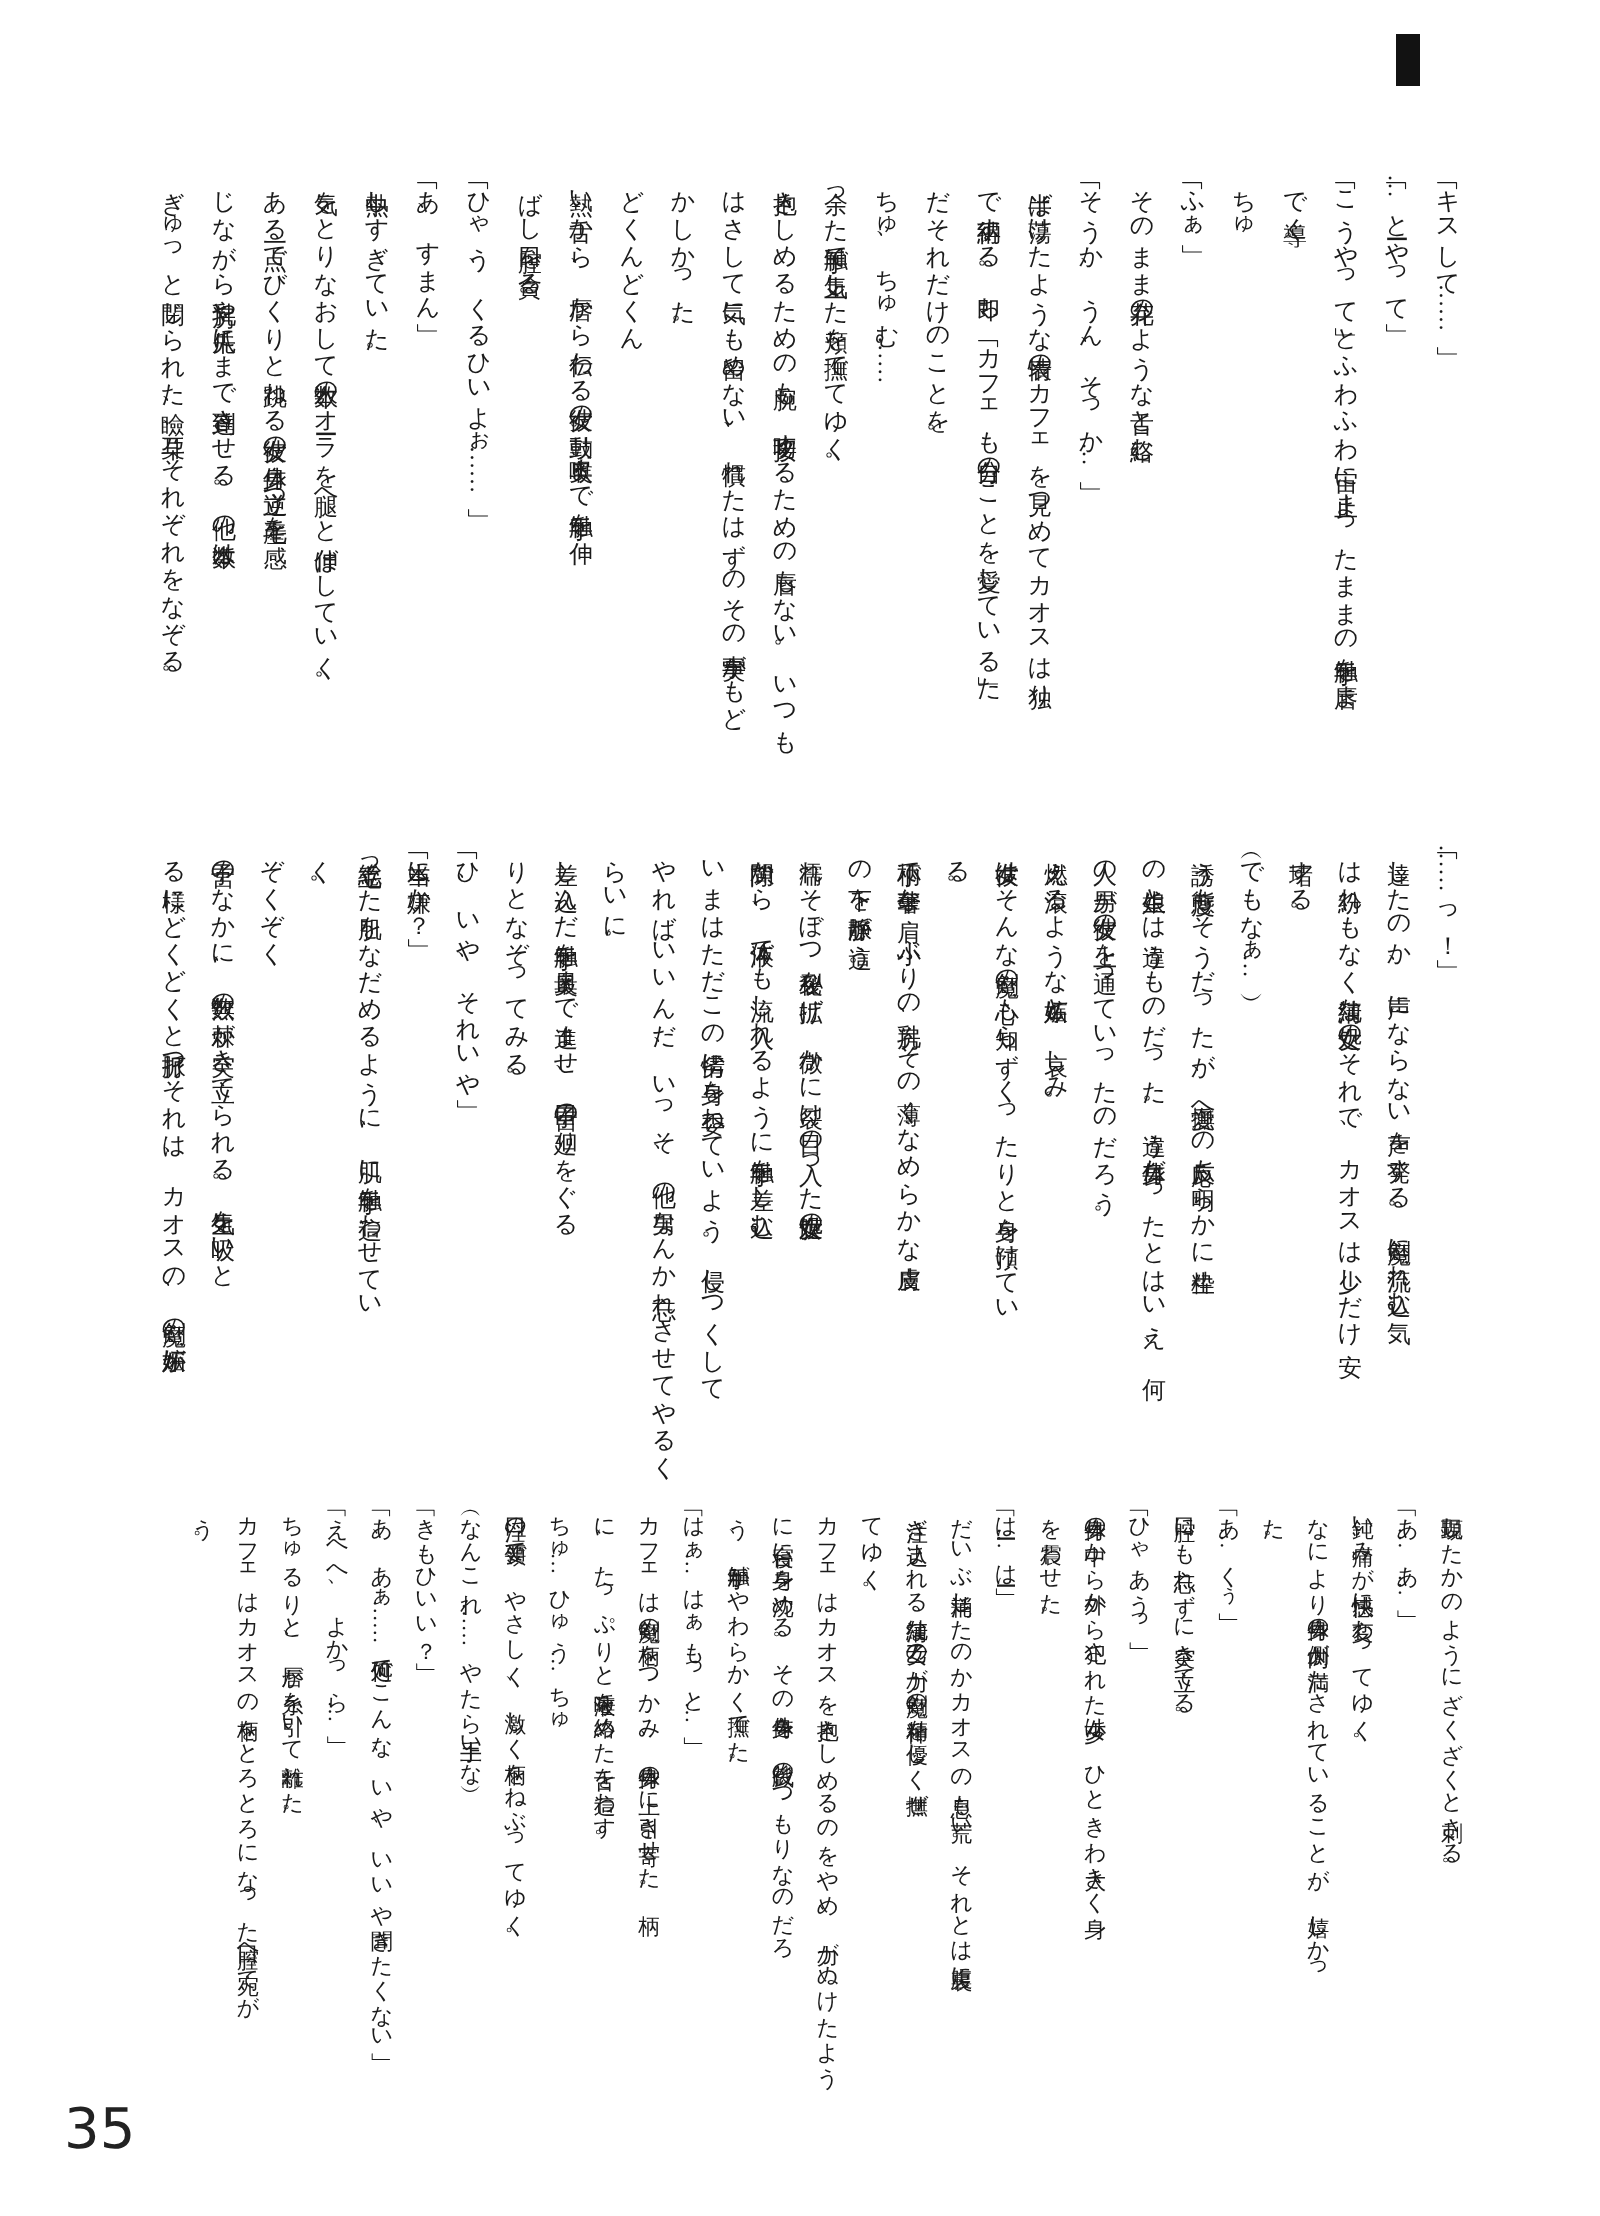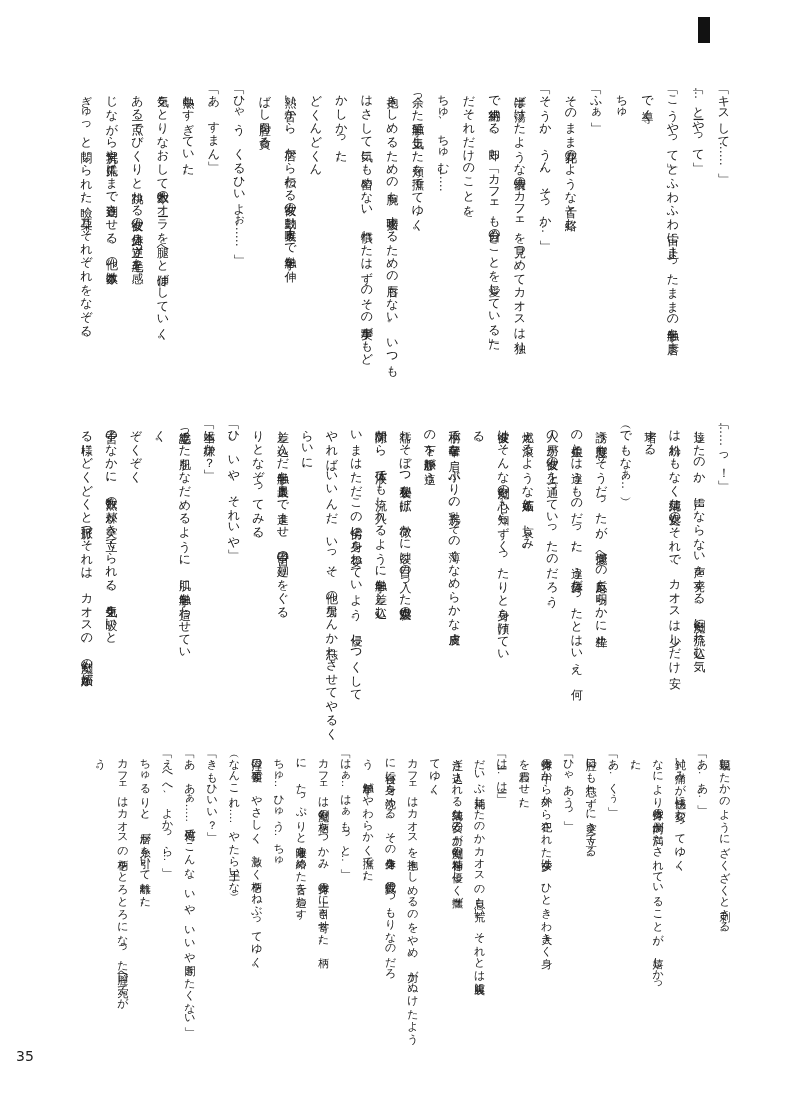--- a/index.html
+++ b/index.html
@@ -41,23 +41,23 @@
   .band-1 .tline { line-height: 25.5px; }
   .band-2 .tline { line-height: 24.5px; }
   .band-3 .tline { line-height: 22.3px; }
   .tline {
     margin: 0;
     padding: 0;
     letter-spacing: 0;
   }
   .page-number {
     position: absolute;
-    left: 16px;
+    left: 32px;
     top: 1048px;
-    font-size: 14px;
+    font-size: 28px;
     font-family: "DejaVu Sans", "Liberation Sans", sans-serif;
     color: #222222;
   }
 </style>
 </head>
 <body>
 
 <div class="page">
   <div class="corner-mark"></div>
 

